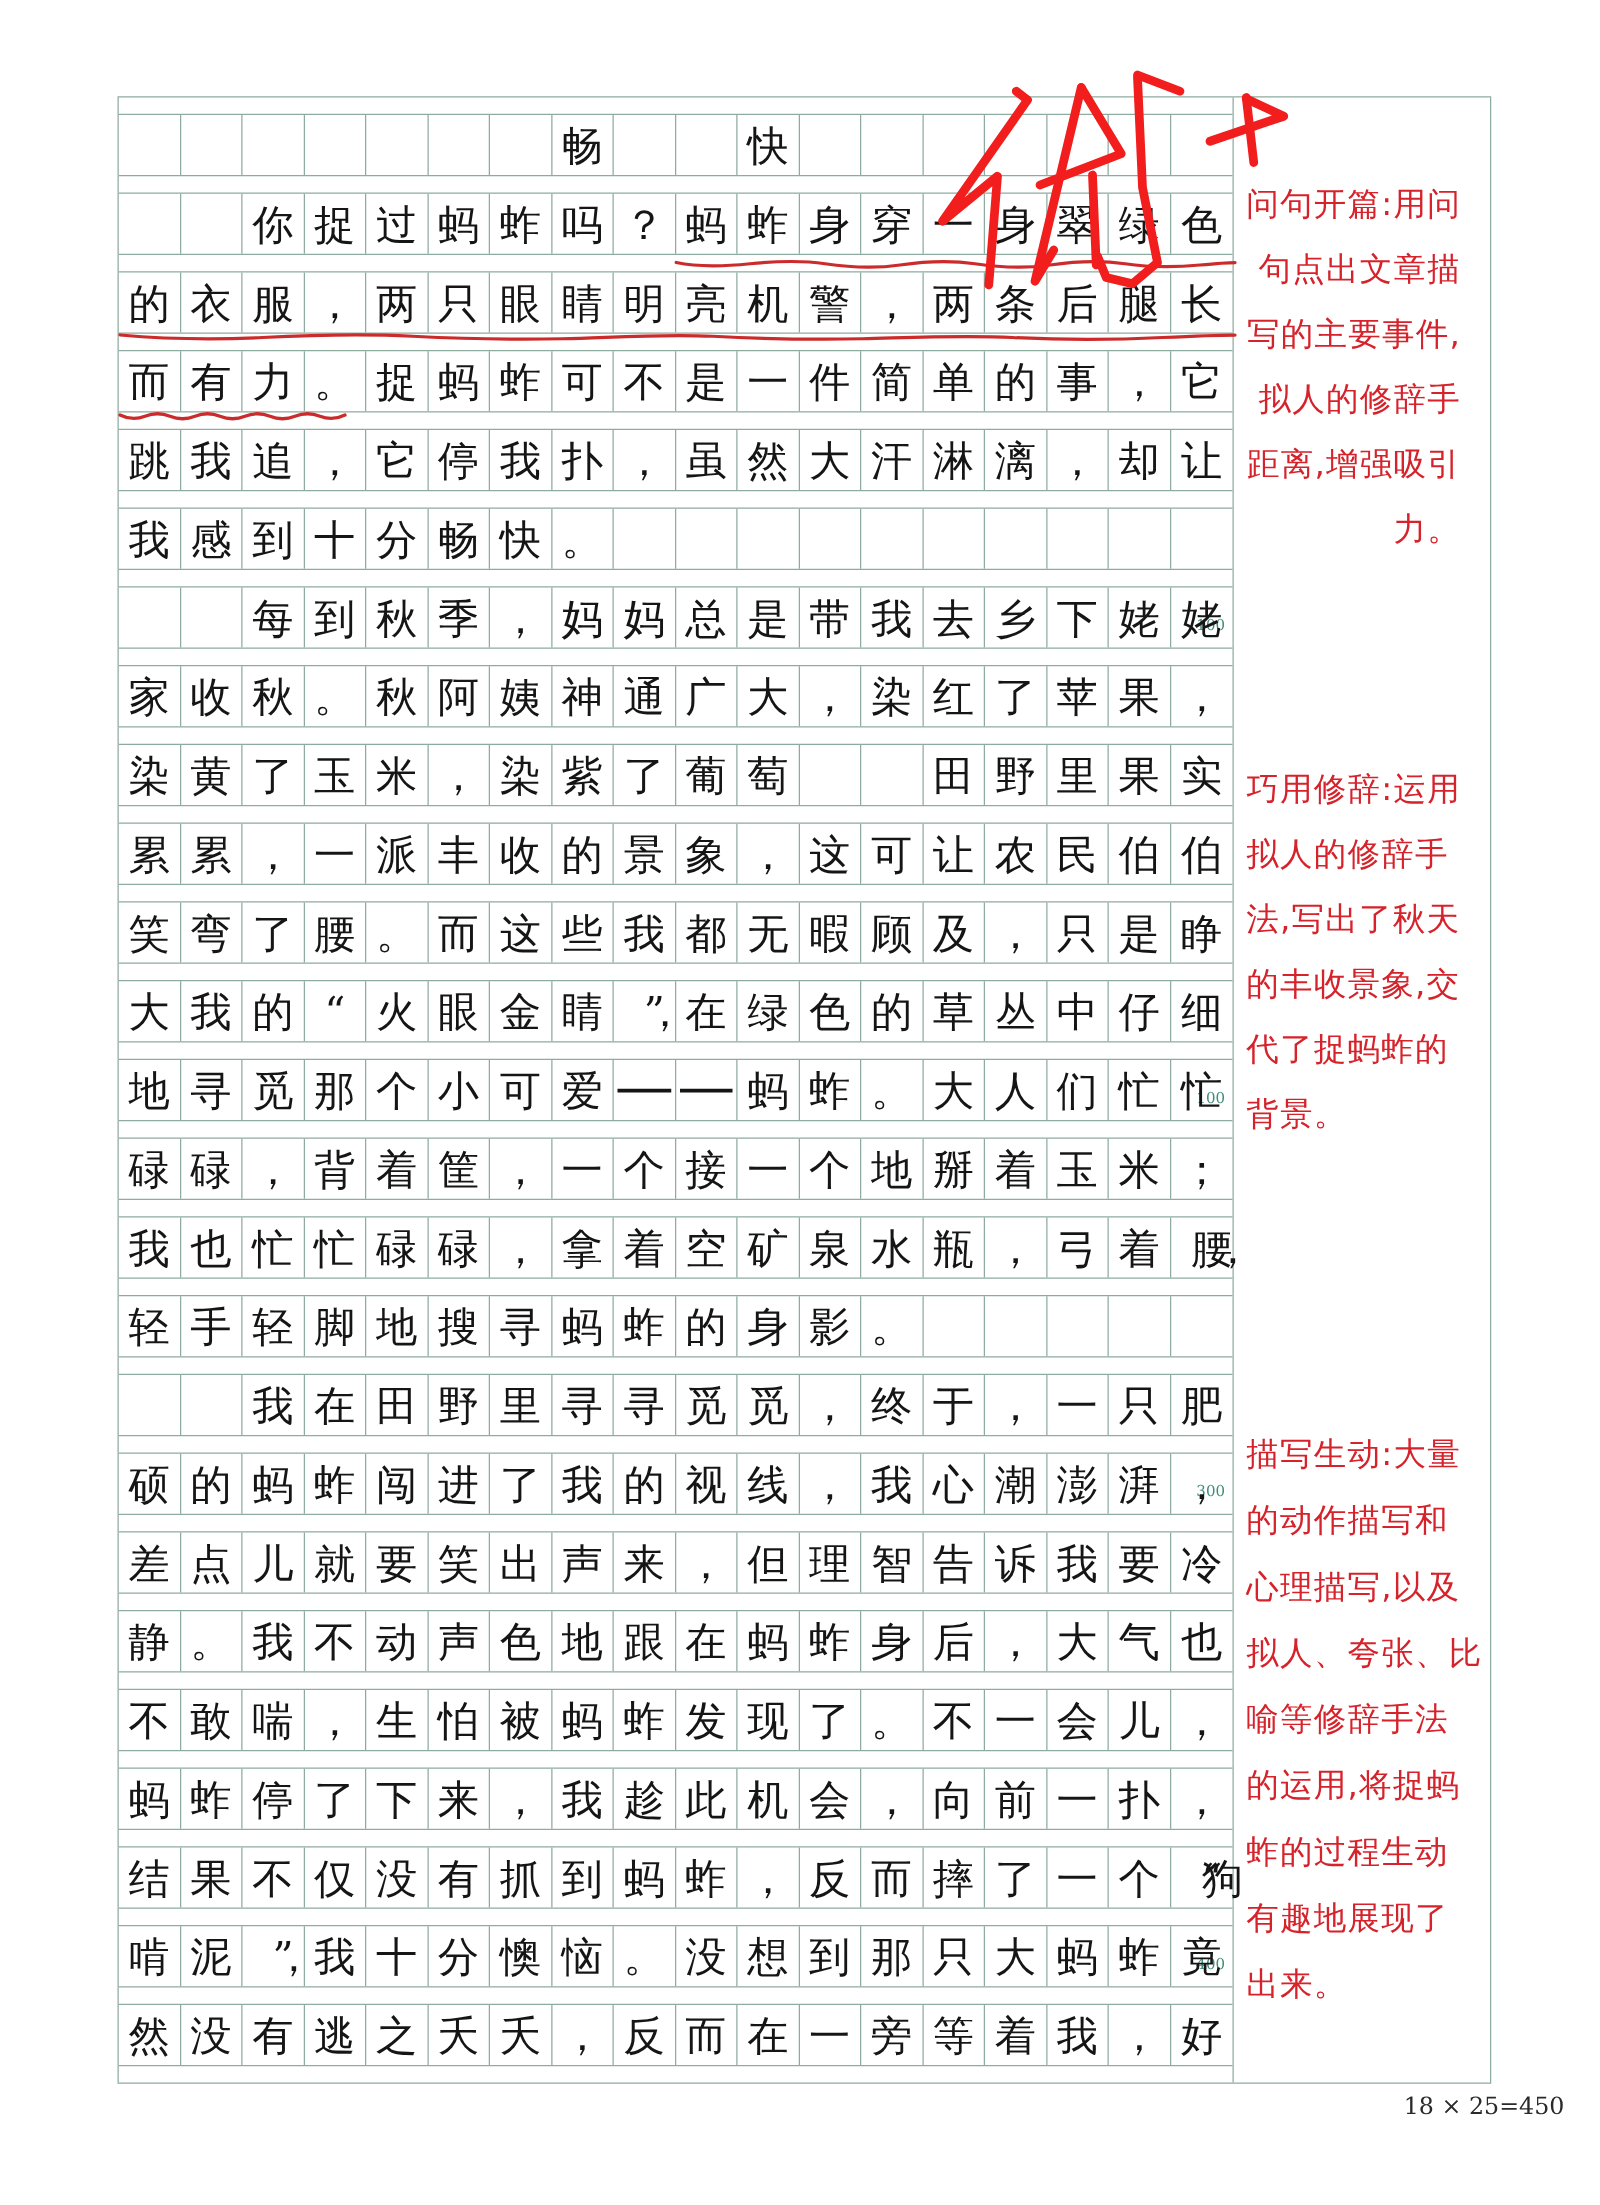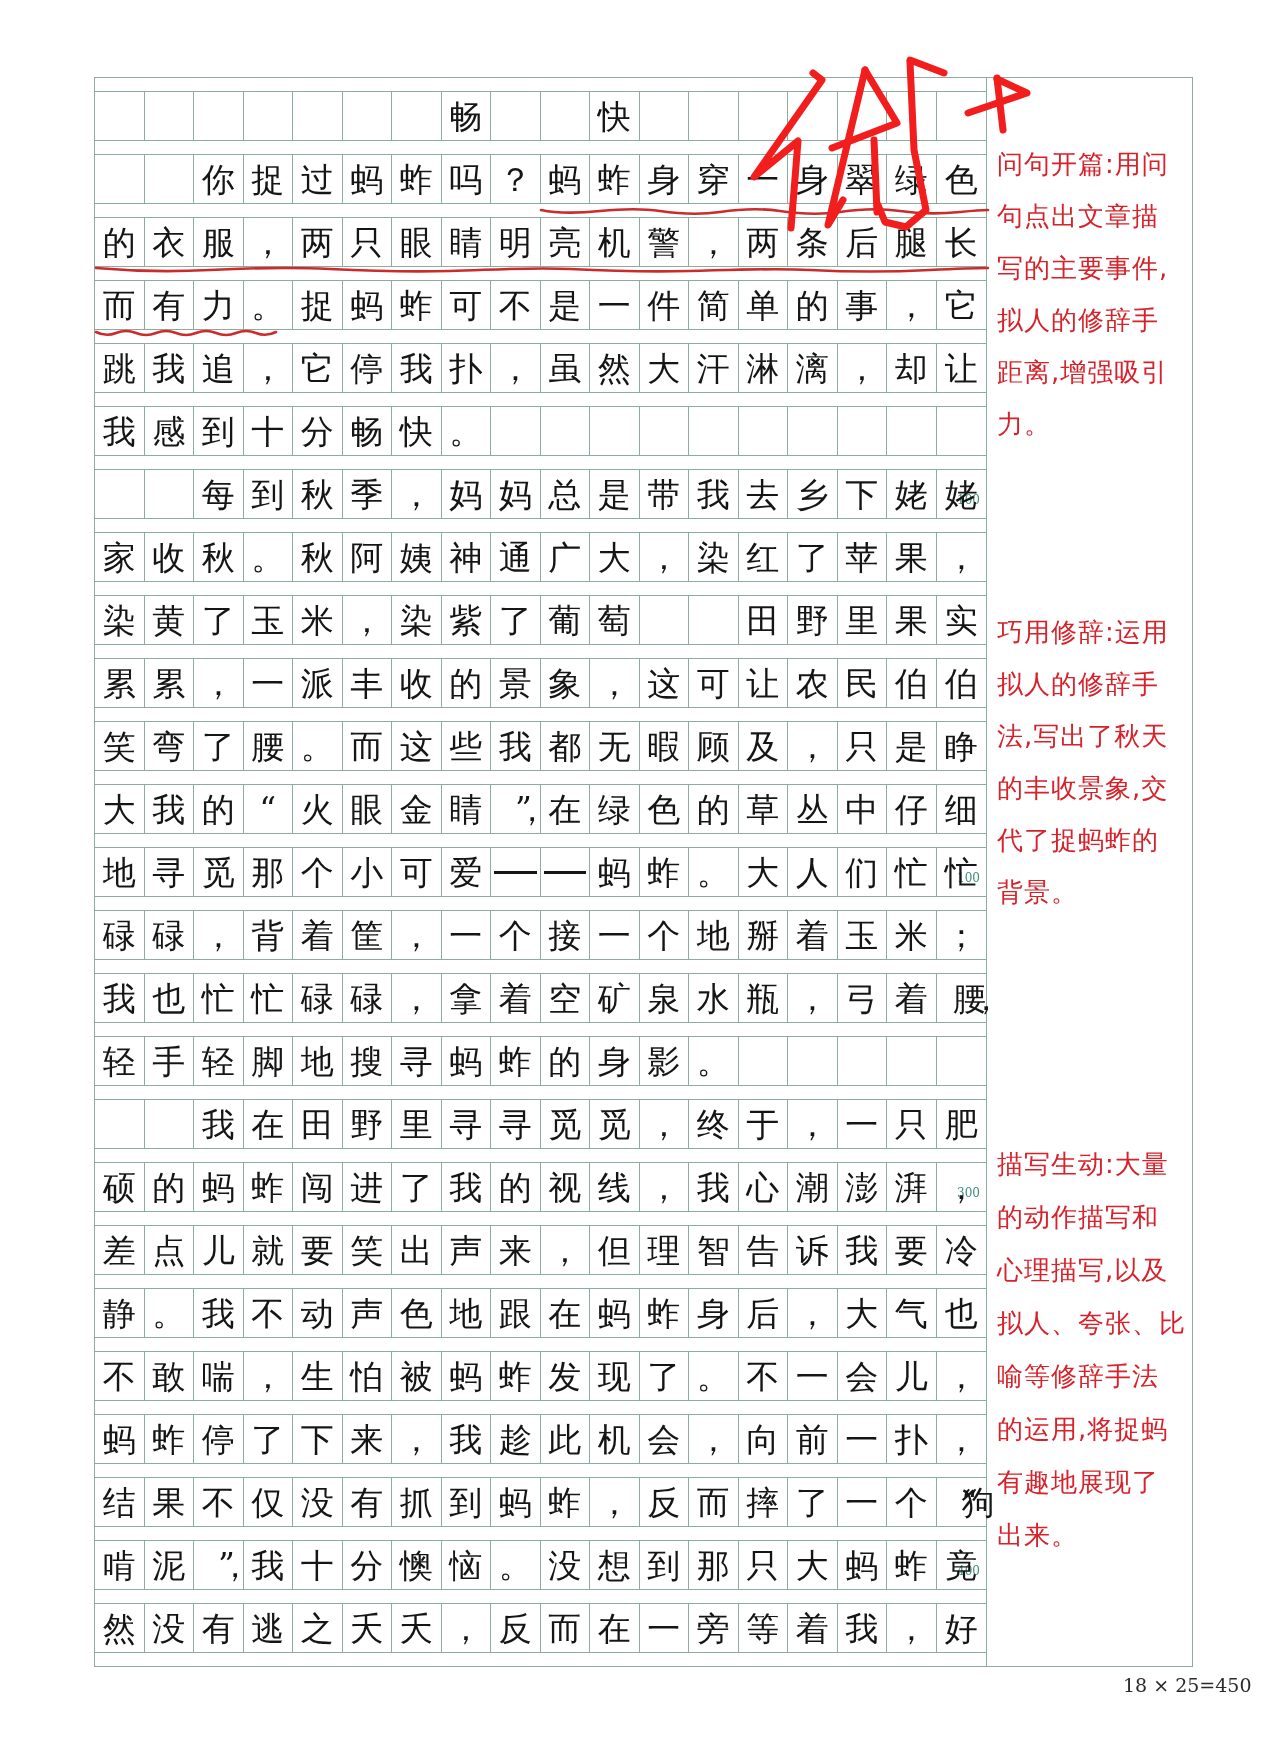--- a/index.html
+++ b/index.html
@@ -28,21 +28,21 @@
     content: ""; position: absolute; left: 3px; right: 3px; top: 50%;
     height: 2.5px; margin-top: -1px; background: #151515;
   }
   .count-marker {
     position: absolute; right: 6px; top: 0; font-size: 12px; line-height: 13px;
     color: #3e8d79; font-family: "DejaVu Serif", serif; margin-top: 38px;
   }
 
   .notes { position: absolute; left: 892px; top: 0; right: 0; bottom: 0; }
   .note { position: absolute; left: 10px; }
-  .note-1 { top: 60px; }
+  .note-1 { top: 60px; text-align: right; }
   .note-2 { top: 528px; }
   .note-3 { top: 1060px; }
   .note-line {
     height: 52px; line-height: 52px; font-size: 26px; letter-spacing: 1px;
     color: #d6222a; white-space: nowrap; font-family: "DejaVu Sans", sans-serif;
   }
   .note-3 .note-line { height: 53px; line-height: 53px; }
 
   .footer {
     position: absolute; left: 1123px; top: 1674px; font-size: 19px; color: #2a2a2a;
@@ -609,20 +609,21 @@
       <div class="note-line">代了捉蚂蚱的</div>
       <div class="note-line">背景。</div>
     </div>
     <div class="note note-3">
       <div class="note-line">描写生动:大量</div>
       <div class="note-line">的动作描写和</div>
       <div class="note-line">心理描写,以及</div>
       <div class="note-line">拟人、夸张、比</div>
       <div class="note-line">喻等修辞手法</div>
       <div class="note-line">的运用,将捉蚂</div>
+      <div class="note-line">蚱的过程生动</div>
       <div class="note-line">有趣地展现了</div>
       <div class="note-line">出来。</div>
     </div>
   </div>
 </div>
 
 <div class="footer">18 × 25=450</div>
 
 <svg class="overlay" viewBox="0 0 1280 1764">
   <g fill="none" stroke="#cc2b2b" stroke-width="2.6" stroke-linecap="round" aria-label="蚂蚱身穿一身翠绿色的衣服，两只眼睛明亮机警，两条后腿长而有力。">

